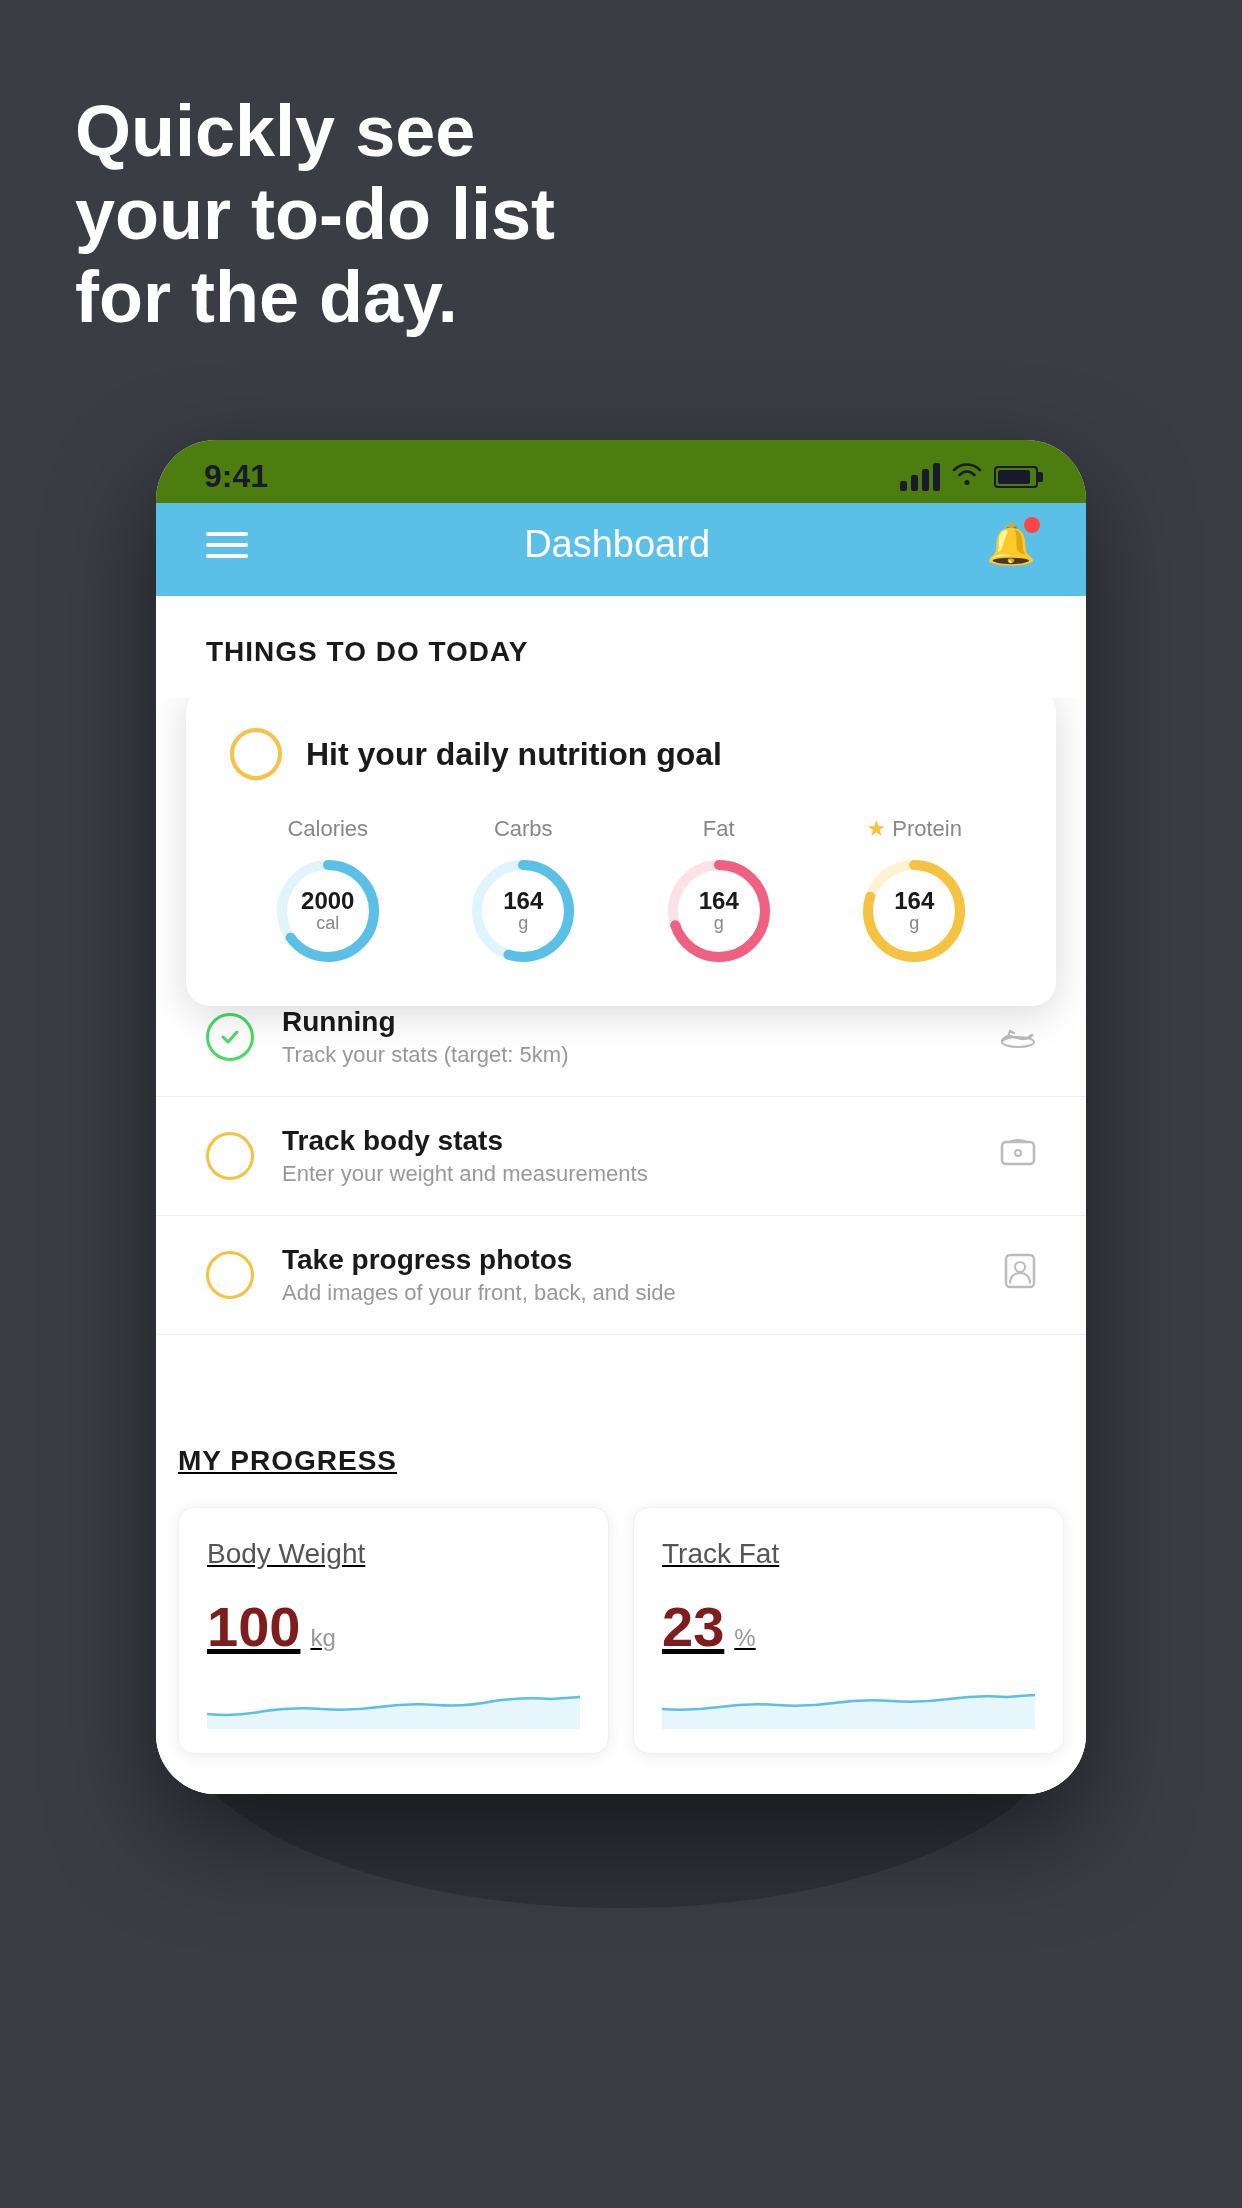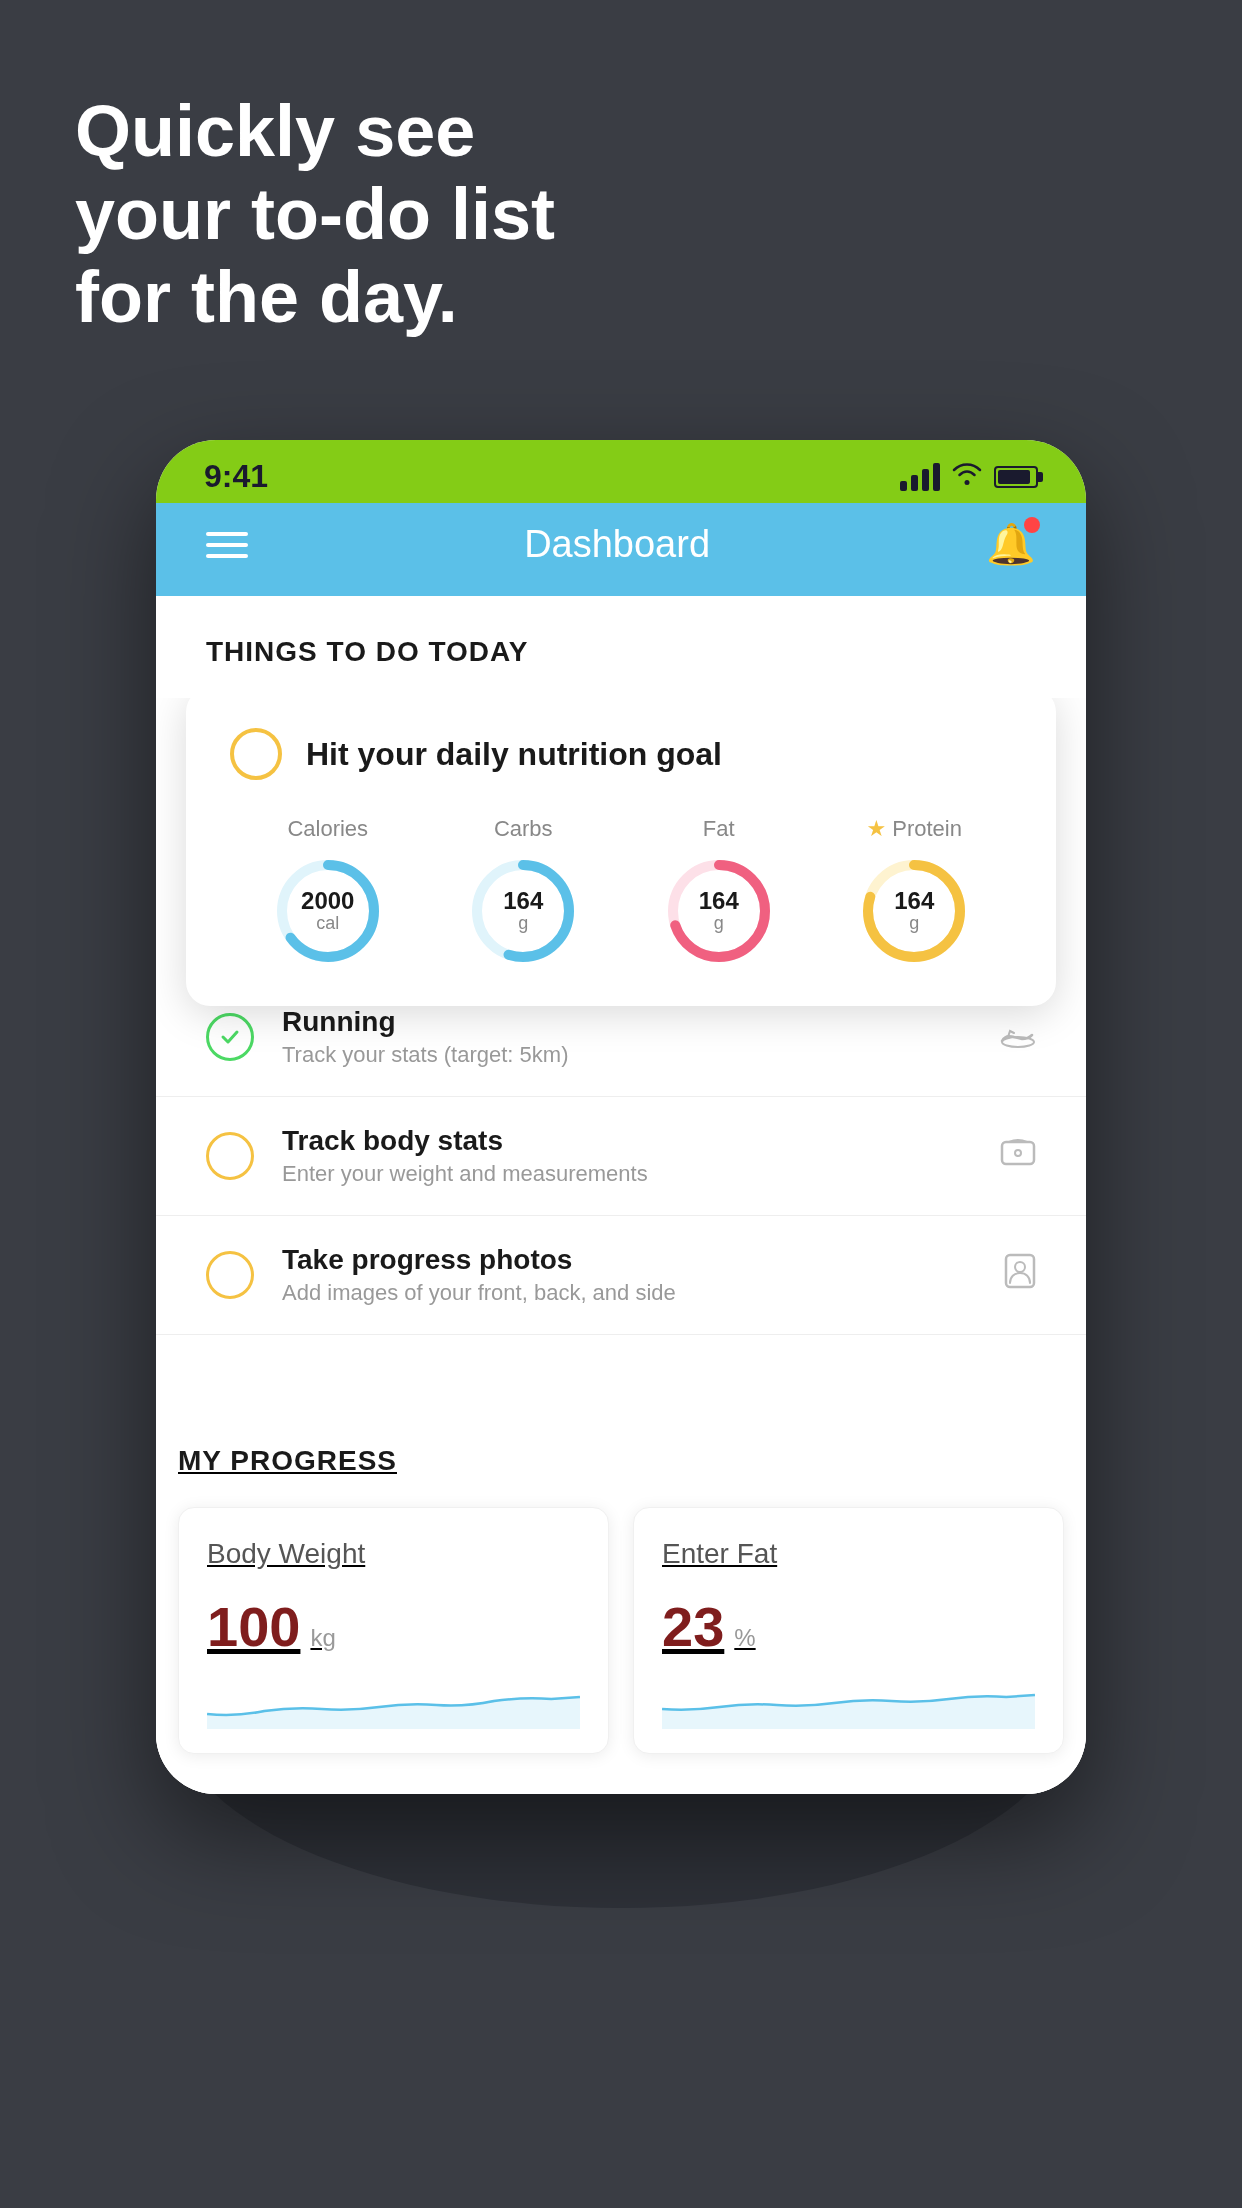--- a/index.html
+++ b/index.html
@@ -49,21 +49,21 @@
       width: 930px;
       background: #f0f0f0;
       border-radius: 60px;
       overflow: hidden;
       box-shadow: 0 40px 100px rgba(0,0,0,0.5);
       z-index: 2;
     }
 
     
     .status-bar {
-      background: #84cc16;
+      background: #4d7c0f;
       padding: 18px 48px 8px;
       display: flex;
       justify-content: space-between;
       align-items: center;
     }
     .status-time {
       color: #1a1a2e;
       font-size: 32px;
       font-weight: 600;
     }
@@ -554,21 +554,21 @@
               <span class="progress-number">100</span>
               <span class="progress-unit">kg</span>
             </div>
             <svg class="sparkline" viewBox="0 0 260 50" preserveAspectRatio="none">
               <path d="M0 35 Q20 38 40 32 Q60 28 80 30 Q100 32 120 28 Q140 24 160 26 Q180 28 200 22 Q220 18 240 20 L260 18" stroke="#5bc0e8" stroke-width="2.5" fill="none"></path>
               <path d="M0 35 Q20 38 40 32 Q60 28 80 30 Q100 32 120 28 Q140 24 160 26 Q180 28 200 22 Q220 18 240 20 L260 18 L260 50 L0 50Z" fill="rgba(91,192,232,0.15)"></path>
             </svg>
           </div>
 
           <div class="progress-card">
-            <div class="progress-card-title">Enter Fat</div>
+            <div class="progress-card-title">Track Fat</div>
             <div class="progress-value">
               <span class="progress-number">23</span>
               <span class="progress-unit">%</span>
             </div>
             <svg class="sparkline" viewBox="0 0 260 50" preserveAspectRatio="none">
               <path d="M0 30 Q20 32 40 28 Q60 24 80 26 Q100 28 120 24 Q140 20 160 22 Q180 24 200 20 Q220 16 240 18 L260 16" stroke="#5bc0e8" stroke-width="2.5" fill="none"></path>
               <path d="M0 30 Q20 32 40 28 Q60 24 80 26 Q100 28 120 24 Q140 20 160 22 Q180 24 200 20 Q220 16 240 18 L260 16 L260 50 L0 50Z" fill="rgba(91,192,232,0.15)"></path>
             </svg>
           </div>
 

